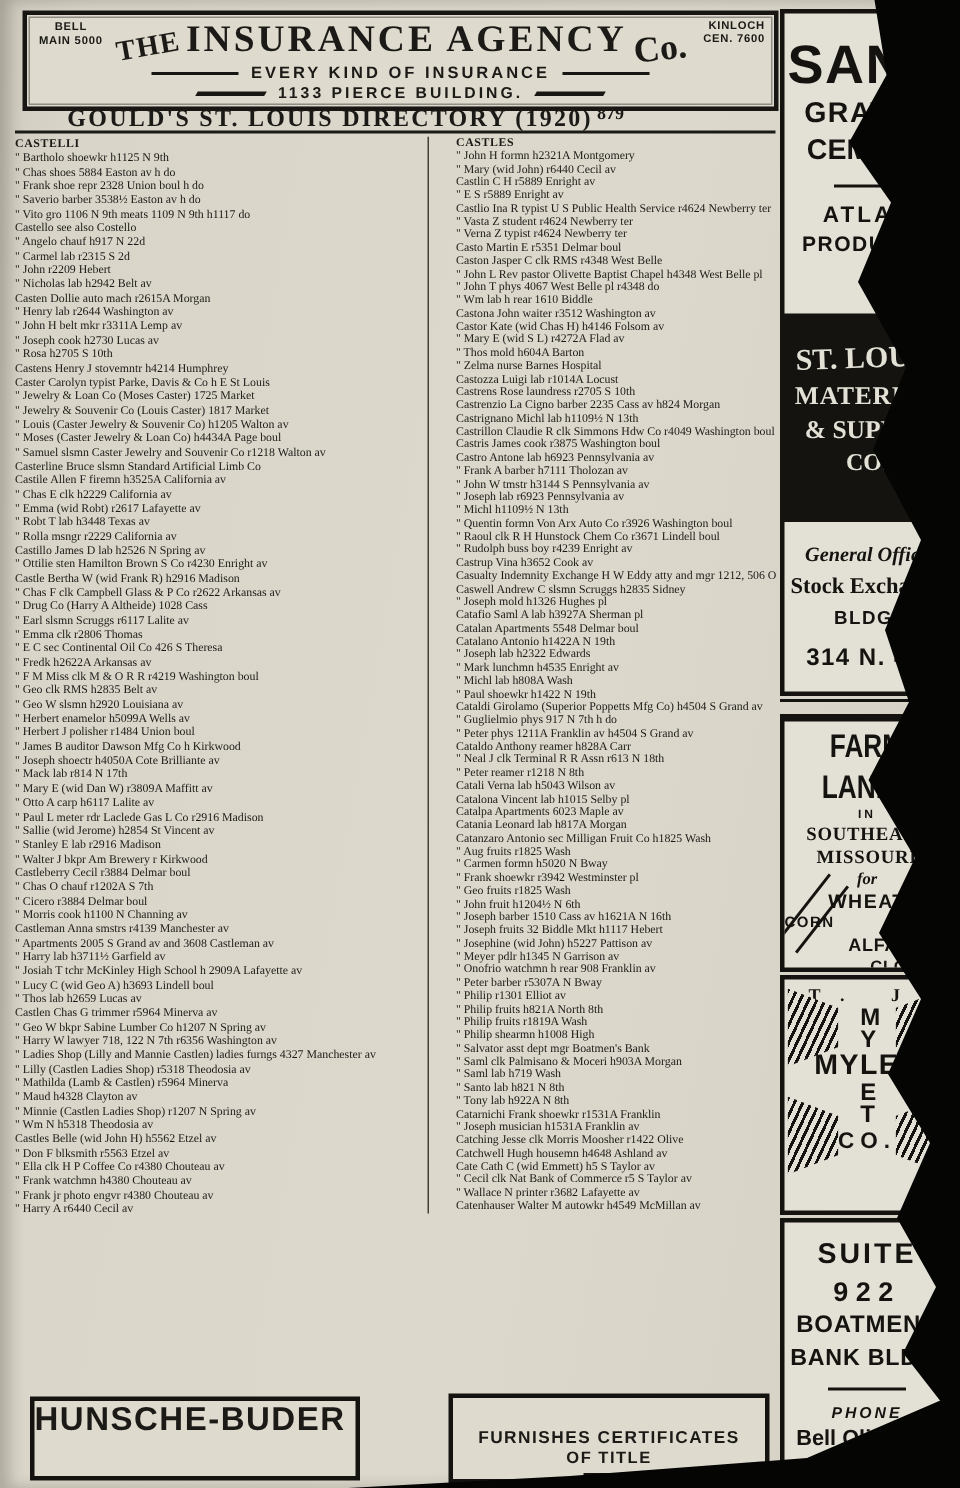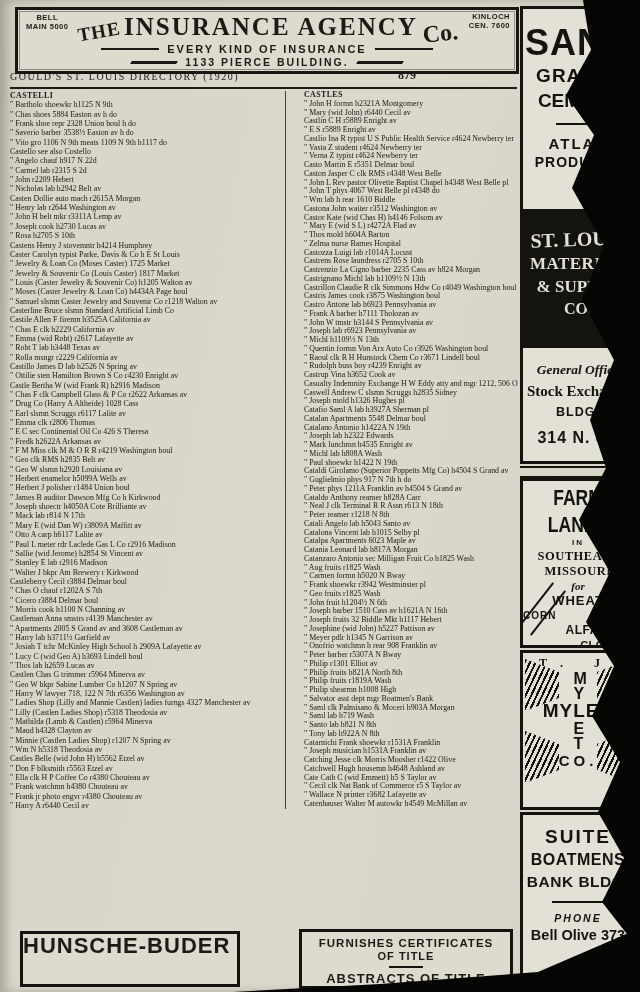--- a/index.html
+++ b/index.html
@@ -23,22 +23,22 @@
   .ins-title .the{display:inline-block;font-size:19px;font-weight:bold;transform:rotate(-10deg) translateY(3px);letter-spacing:1px;}
   .ins-title .main{font-size:25px;font-weight:bold;letter-spacing:2px;}
   .ins-title .co{display:inline-block;font-size:24px;font-weight:bold;transform:rotate(-6deg) translateY(6px);}
   .ins-sub{position:absolute;left:0;right:0;top:33px;display:flex;align-items:center;justify-content:center;gap:8px;
     font-family:"Liberation Sans",sans-serif;font-weight:bold;font-size:11px;letter-spacing:2px;}
   .ins-sub::before,.ins-sub::after{content:"";height:2px;background:#171613;width:58px;}
   .ins-addr{position:absolute;left:0;right:0;top:46px;display:flex;align-items:center;justify-content:center;gap:8px;
     font-family:"Liberation Sans",sans-serif;font-weight:bold;font-size:10.5px;letter-spacing:2px;}
   .ins-addr::before,.ins-addr::after{content:"";height:3px;background:#171613;width:46px;transform:skewX(-30deg);}
   
-  .dir-header{position:absolute;left:10px;top:71px;width:420px;text-align:left;
-    font-weight:normal;font-size:10px;letter-spacing:1.5px;}
+  .dir-header{position:absolute;left:10px;top:71px;width:420px;text-align:center;
+    font-weight:bold;font-size:16px;letter-spacing:1.5px;}
   .page-number{position:absolute;left:398px;top:68px;font-size:12px;font-weight:bold;font-family:Liberation Serif, serif;}
   .header-rule{position:absolute;left:10px;top:87px;width:507px;height:2px;background:#1b1a17;}
   
   .columns{position:absolute;left:10px;top:91px;width:508px;height:838px;overflow:hidden;}
   .col{position:absolute;top:0;}
   .col-left{left:0;width:268px;}
   .col-right{left:275px;width:226px;border-left:1px solid #444036;padding-left:18px;}
   .entry{font-size:7.9px;line-height:9.35px;padding-left:12px;text-indent:-12px;text-align:justify;}
   .col-right .entry{line-height:8.75px;}
   .entry-header{font-weight:bold;letter-spacing:.4px;}
@@ -98,21 +98,21 @@
   .suite-div{width:52px;height:2px;background:#14130f;margin:8px auto;}
   .suite-pl{font-size:10.5px;font-style:italic;letter-spacing:2px;line-height:14px;}
   .suite-ph{font-size:14.5px;line-height:20px;}
   
   .bottom-left{position:absolute;left:20px;top:931px;width:220px;height:56px;border:3px solid #14130f;
     background:#dedacd;box-sizing:border-box;text-align:left;font-family:Liberation Sans, sans-serif;font-weight:bold;}
   .hb-name{font-size:22px;letter-spacing:1px;line-height:23px;}
   .hb-sub{font-size:14px;letter-spacing:2px;line-height:14px;}
   .hb-row{display:flex;justify-content:space-between;padding:1px 6px 0;font-size:10.5px;}
   .bottom-right{position:absolute;left:299px;top:929px;width:214px;height:60px;border:3px solid #14130f;
-    background:#dedacd;box-sizing:border-box;text-align:center;font-family:"Liberation Sans",sans-serif;font-weight:bold;padding-top:4px;}
+    background:#dedacd;box-sizing:border-box;text-align:center;font-family:"Liberation Sans",sans-serif;font-weight:bold;padding-top:20px;}
   .tc-l1{font-size:11.5px;letter-spacing:1px;line-height:14px;}
   .tc-l2{font-size:11px;letter-spacing:1px;line-height:13px;}
   .tc-div{width:34px;height:2px;background:#14130f;margin:3px auto;}
   .tc-l3{font-size:13px;letter-spacing:1px;line-height:16px;}
   
   .tear-right{position:absolute;inset:0;background:#050504;pointer-events:none;
     clip-path:polygon(640px 0,583px 0,591px 50px,566px 95px,594px 135px,572px 188px,604px 245px,582px 300px,614px 360px,590px 420px,606px 468px,579px 520px,610px 572px,586px 622px,614px 666px,592px 716px,620px 762px,598px 812px,624px 858px,602px 902px,630px 938px,640px 942px);}
   .tear-bottom{position:absolute;inset:0;background:#050504;pointer-events:none;
     clip-path:polygon(640px 928px,538px 972px,380px 984px,232px 992px,640px 992px);}
 </style>
@@ -262,21 +262,21 @@
         <div class="entry">" Joseph lab h2322 Edwards</div>
         <div class="entry">" Mark lunchmn h4535 Enright av</div>
         <div class="entry">" Michl lab h808A Wash</div>
         <div class="entry">" Paul shoewkr h1422 N 19th</div>
         <div class="entry">Cataldi Girolamo (Superior Poppetts Mfg Co) h4504 S Grand av</div>
         <div class="entry">" Guglielmio phys 917 N 7th h do</div>
         <div class="entry">" Peter phys 1211A Franklin av h4504 S Grand av</div>
         <div class="entry">Cataldo Anthony reamer h828A Carr</div>
         <div class="entry">" Neal J clk Terminal R R Assn r613 N 18th</div>
         <div class="entry">" Peter reamer r1218 N 8th</div>
-        <div class="entry">Catali Angelo lab h5043 Santo av</div>
+        <div class="entry">Catali Verna lab h5043 Wilson av</div>
         <div class="entry">Catalona Vincent lab h1015 Selby pl</div>
         <div class="entry">Catalpa Apartments 6023 Maple av</div>
         <div class="entry">Catania Leonard lab h817A Morgan</div>
         <div class="entry">Catanzaro Antonio sec Milligan Fruit Co h1825 Wash</div>
         <div class="entry">" Aug fruits r1825 Wash</div>
         <div class="entry">" Carmen formn h5020 N Bway</div>
         <div class="entry">" Frank shoewkr r3942 Westminster pl</div>
         <div class="entry">" Geo fruits r1825 Wash</div>
         <div class="entry">" John fruit h1204½ N 6th</div>
         <div class="entry">" Joseph barber 1510 Cass av h1621A N 16th</div>
@@ -346,20 +346,21 @@
       <div class="myles-orn orn-bl"></div>
       <div class="myles-orn orn-br"></div>
       <div class="myles-arc">T. J.</div>
       <div class="vstack">MY</div>
       <div class="myles-word">MYLES</div>
       <div class="vstack">ET</div>
       <div class="myles-co">CO.</div>
     </div>
     <div class="sb-box suite-ad">
       <div class="suite-l1">SUITE</div>
+      <div class="suite-l2">922</div>
       <div class="suite-l3">BOATMENS</div>
       <div class="suite-l4">BANK BLDG.</div>
       <div class="suite-div"></div>
       <div class="suite-pl">PHONE</div>
       <div class="suite-ph">Bell Olive 373</div>
     </div>
   </div>
 
   <div class="bottom-left">
     <div class="hb-name">HUNSCHE-BUDER</div>

